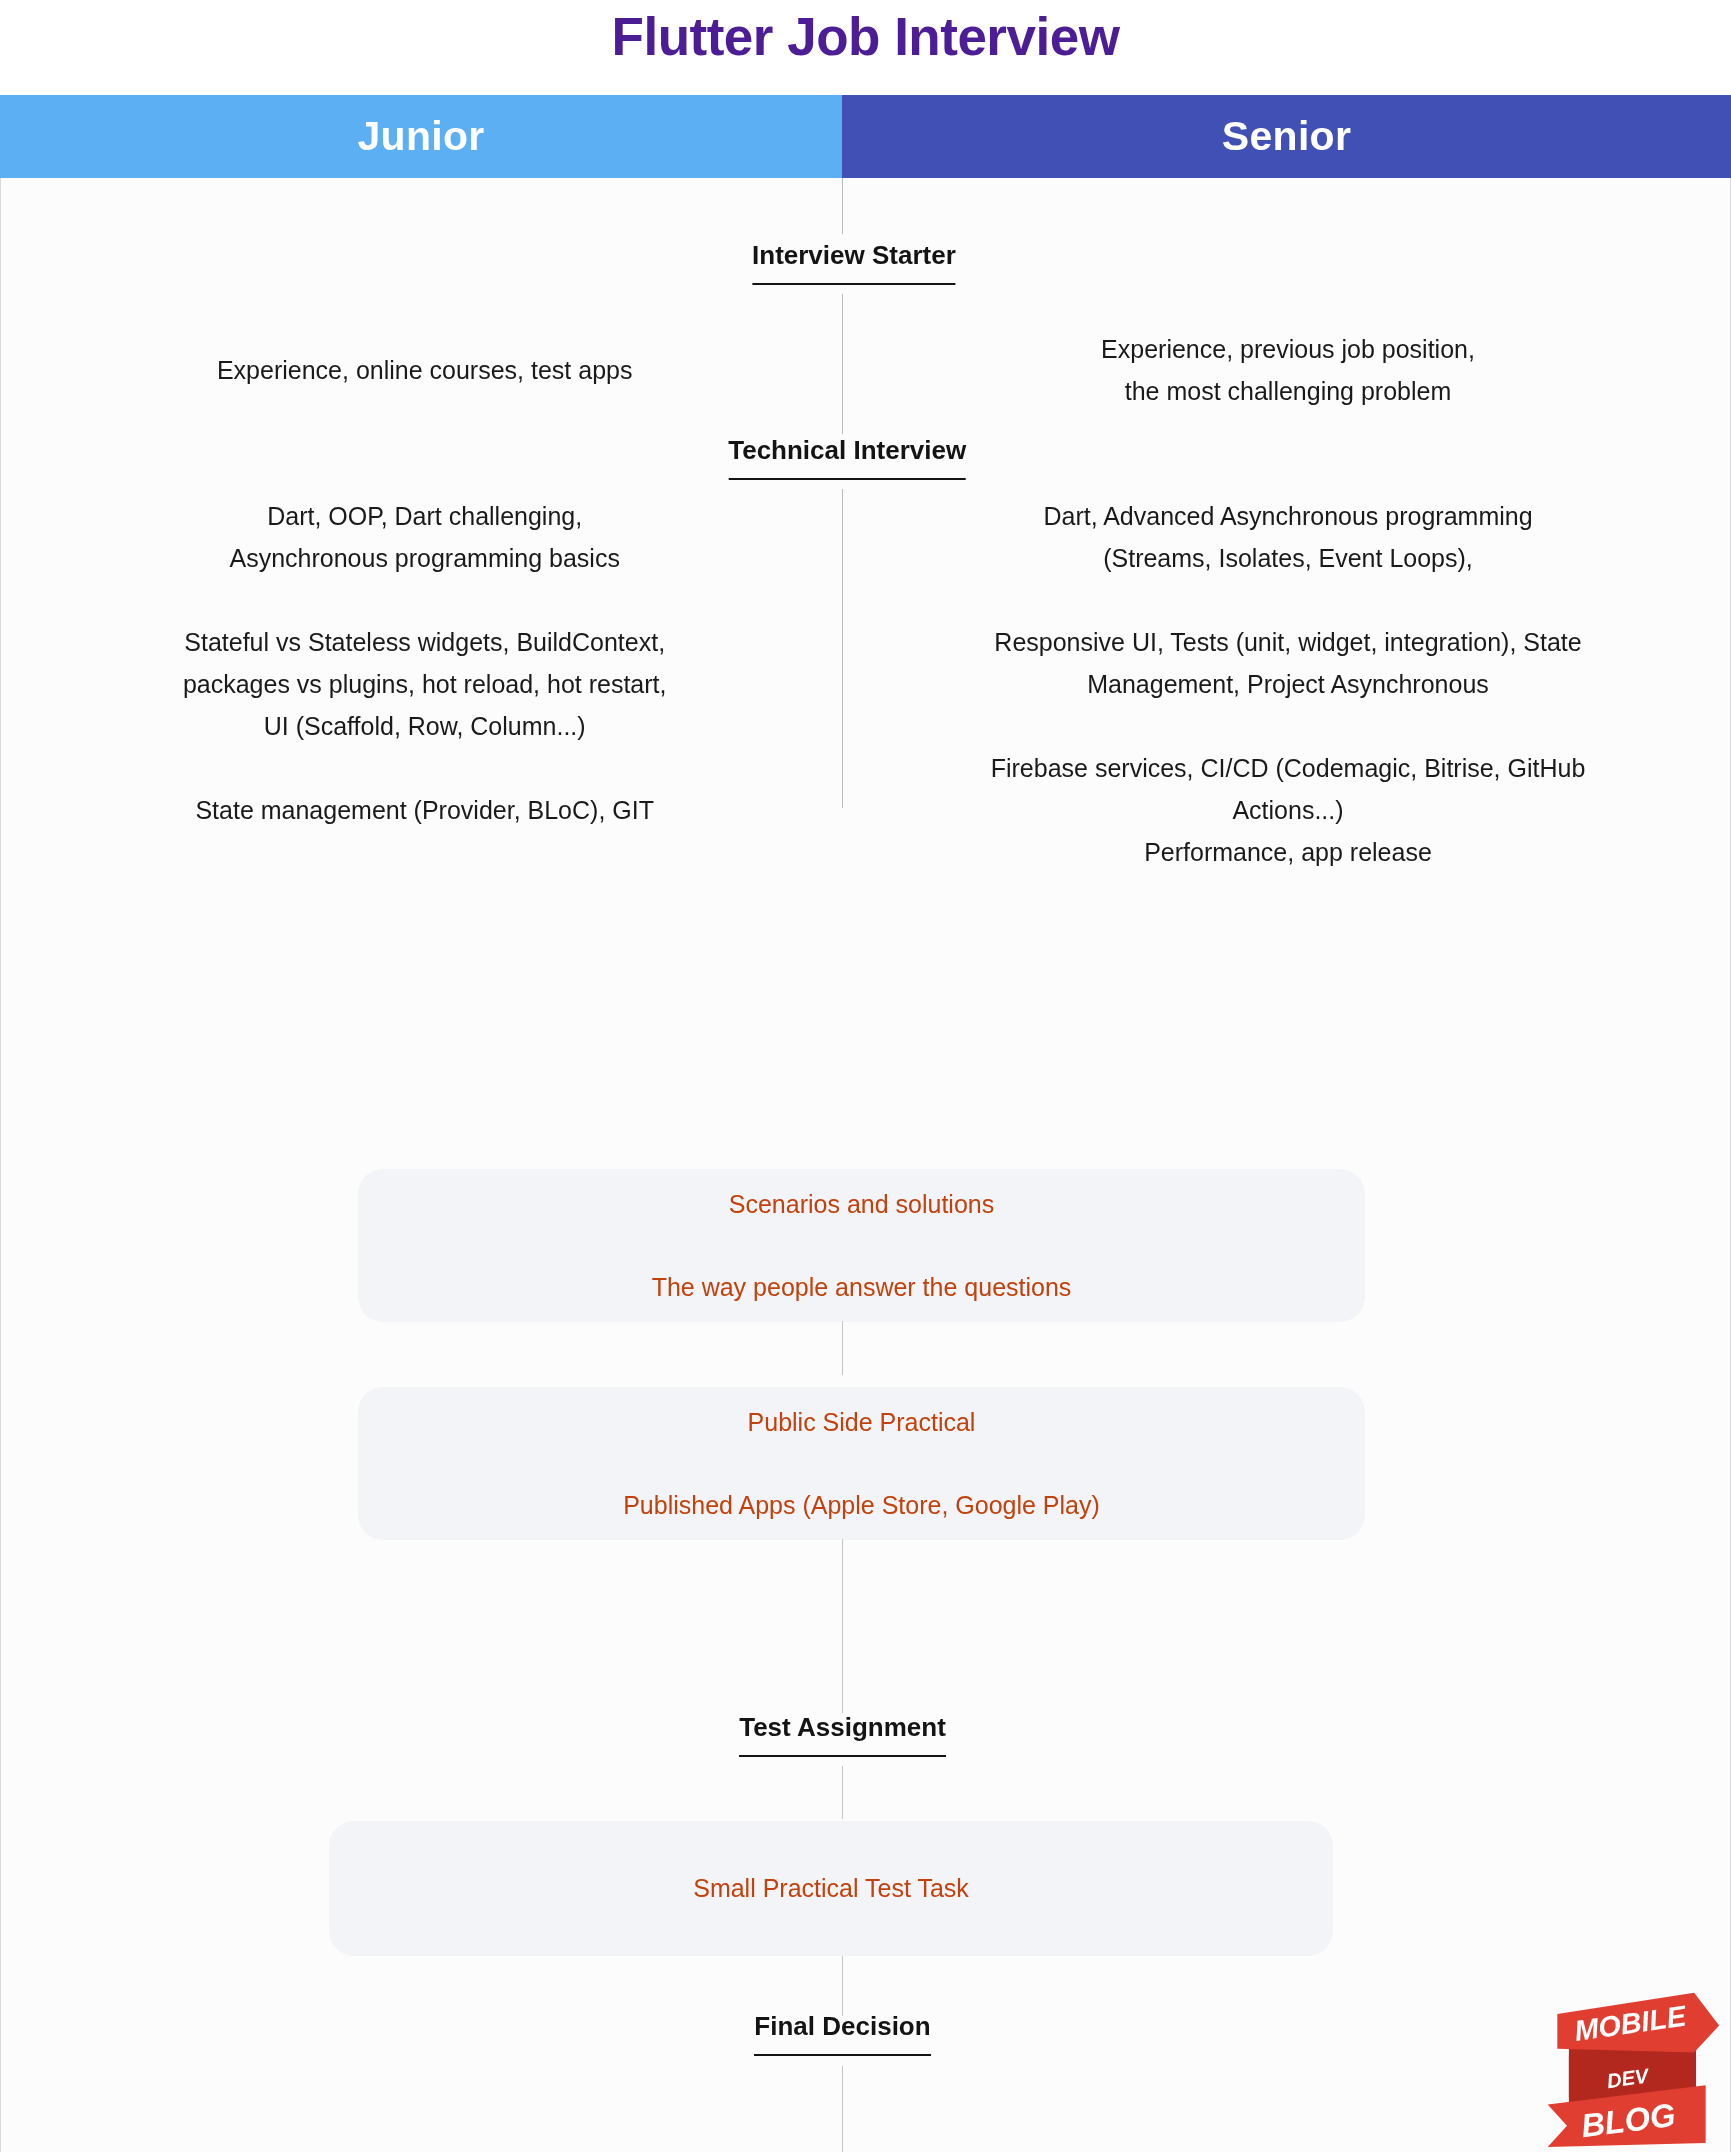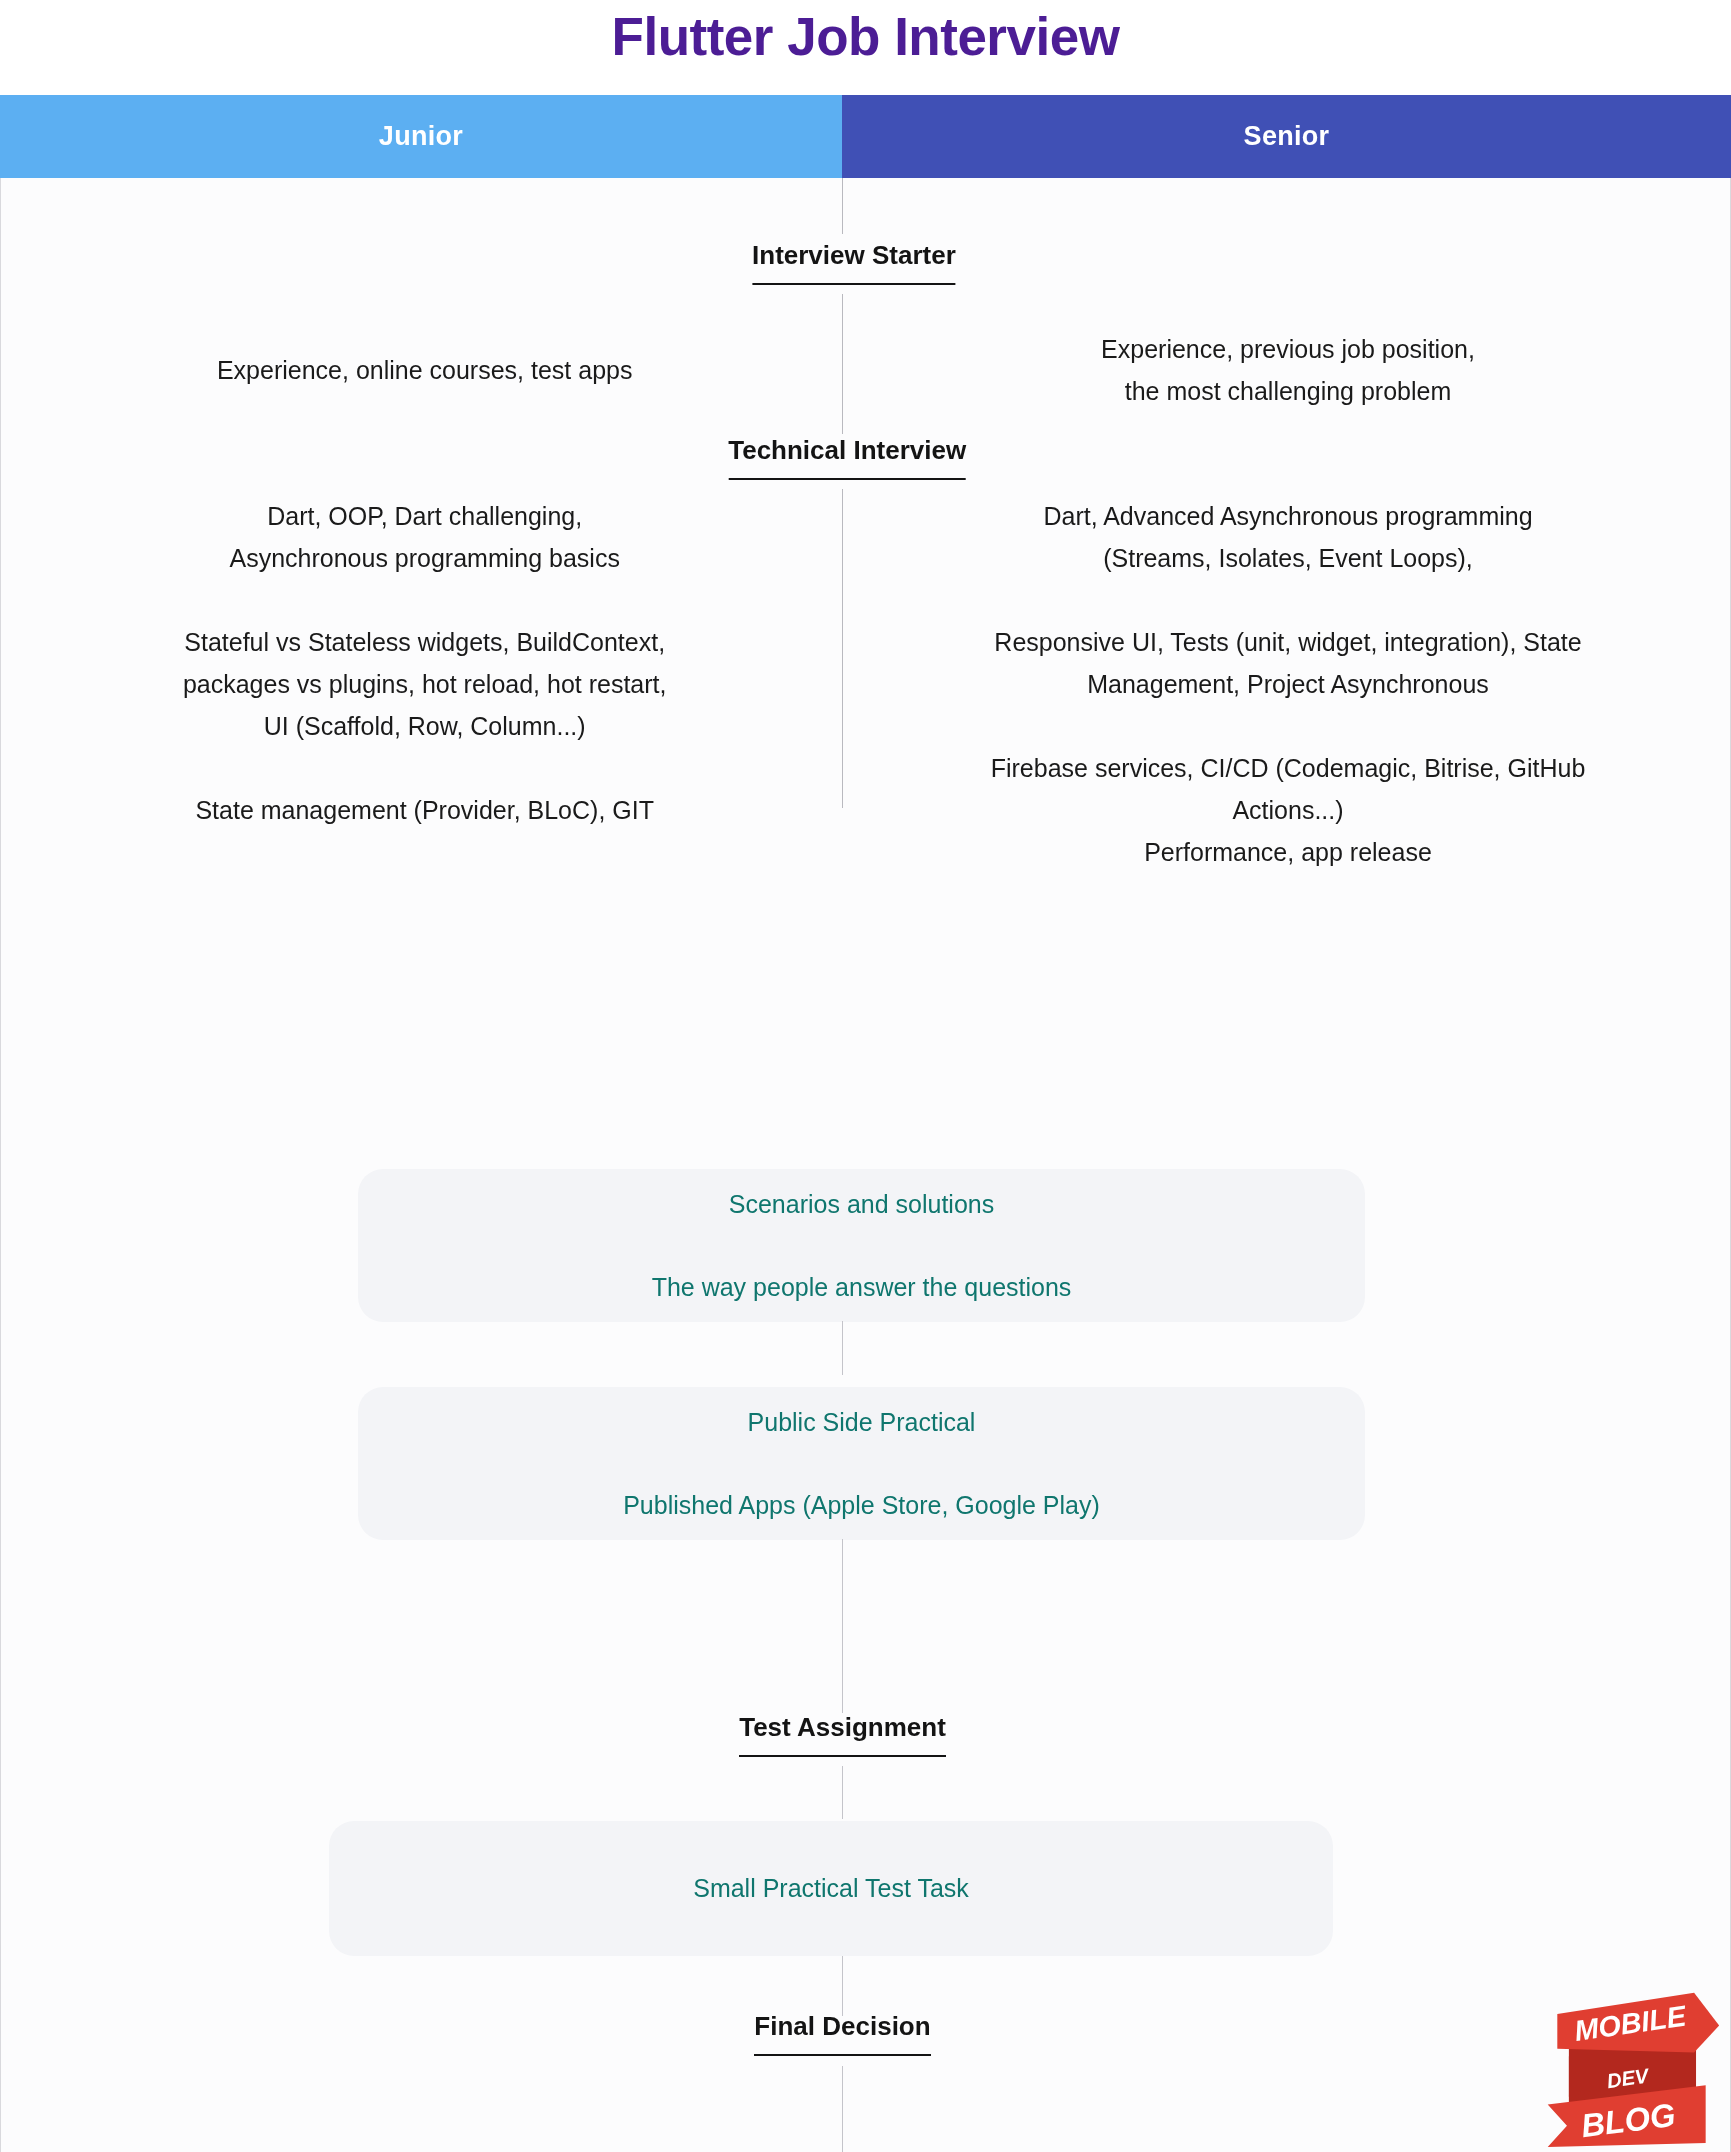--- a/index.html
+++ b/index.html
@@ -40,21 +40,21 @@
     width: 1731px;
     height: 83px;
     display: flex;
   }
   .header-cell {
     height: 83px;
     display: flex;
     align-items: center;
     justify-content: center;
     color: #ffffff;
-    font-size: 27px;
+    font-size: 41px;
     font-weight: bold;
     letter-spacing: 0.3px;
   }
   .header-junior {
     width: 842px;
     background: #5CAFF2;
   }
   .header-senior {
     width: 889px;
     background: #4050B5;
@@ -122,21 +122,21 @@
 
   
   .card {
     position: absolute;
     background: #F3F4F7;
     border-radius: 25px;
     display: flex;
     flex-direction: column;
     align-items: center;
     justify-content: center;
-    color: #0f766e;
+    color: #c2410c;
     font-size: 25px;
     line-height: 39px;
   }
   .card .line + .line { margin-top: 44px; }
 
   
   .logo {
     position: absolute;
     right: 7.7px;
     bottom: 1.9px;

